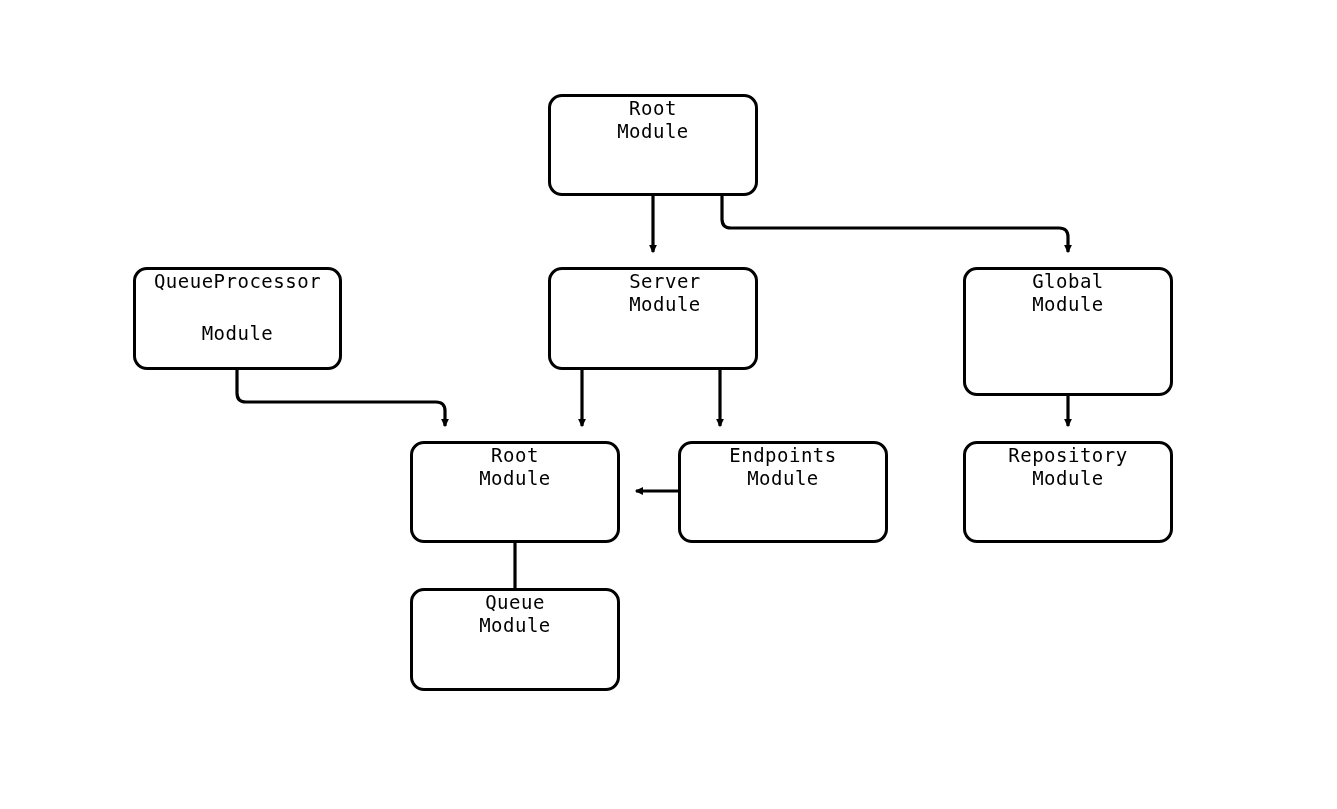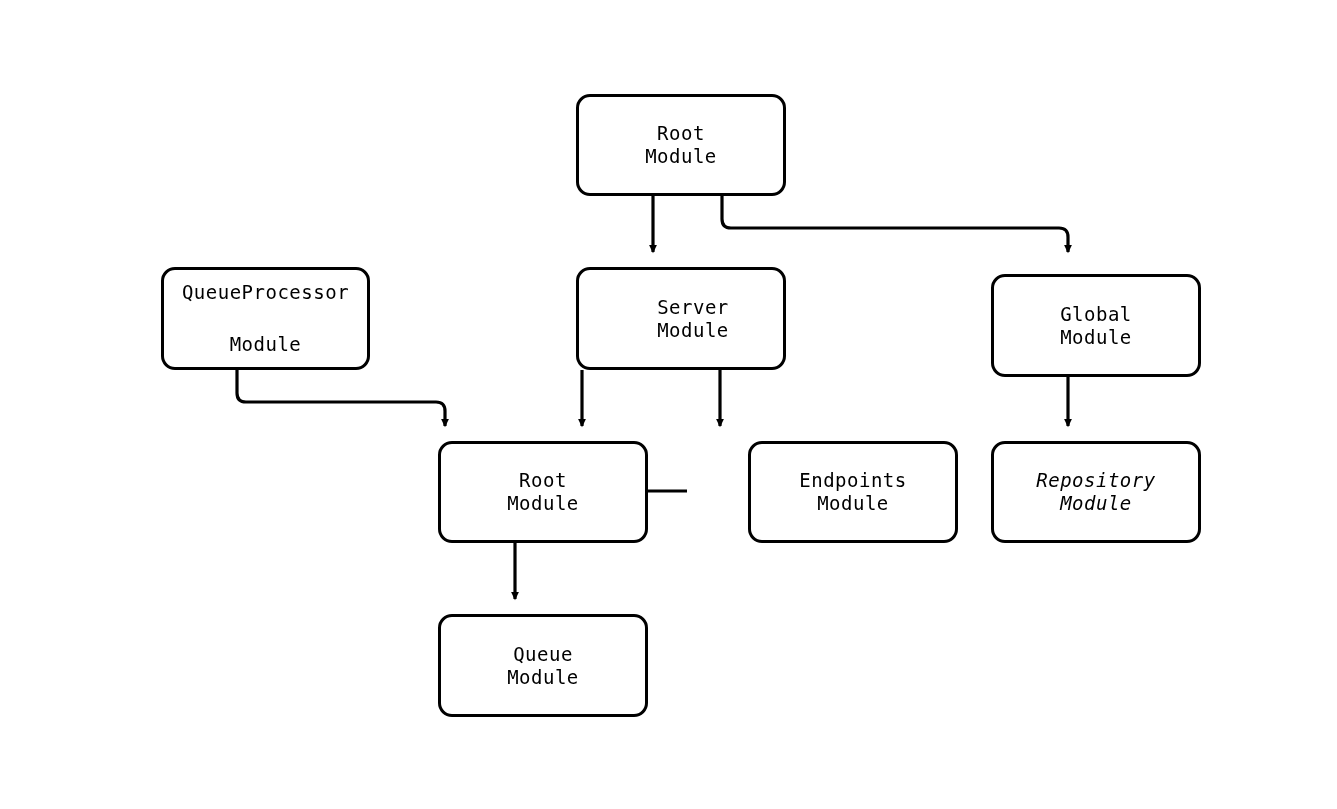--- a/index.html
+++ b/index.html
@@ -25,23 +25,21 @@
   }
   .node {
     position: absolute;
     box-sizing: border-box;
     background: #ffffff;
     border: 3px solid #000000;
     border-radius: 14px;
     display: flex;
     flex-direction: column;
     align-items: center;
-    justify-content: center;
     z-index: 2;
-    margin-left: 28px;
   }
   .node-line {
     font-size: 19px;
     line-height: 23px;
     color: #000000;
     letter-spacing: 0.5px;
     white-space: pre;
     text-align: center;
   }
 </style>
@@ -86,38 +84,38 @@
   <div class="node" style="left: 133px; top: 267px; width: 209px; height: 103px; gap: 29px;">
     <div class="node-line">QueueProcessor</div>
     <div class="node-line">Module</div>
   </div>
 
   <div class="node" style="left: 548px; top: 267px; width: 210px; height: 103px; padding-left: 24px;">
     <div class="node-line">Server</div>
     <div class="node-line">Module</div>
   </div>
 
-  <div class="node" style="left: 963px; top: 274px; width: 210px; height: 103px;">
+  <div class="node" style="left: 963px; top: 267px; width: 210px; height: 129px;">
     <div class="node-line">Global</div>
     <div class="node-line">Module</div>
   </div>
 
   <div class="node" style="left: 410px; top: 441px; width: 210px; height: 102px;">
     <div class="node-line">Root</div>
     <div class="node-line">Module</div>
   </div>
 
-  <div class="node" style="left: 720px; top: 441px; width: 210px; height: 102px;">
+  <div class="node" style="left: 678px; top: 441px; width: 210px; height: 102px;">
     <div class="node-line">Endpoints</div>
     <div class="node-line">Module</div>
   </div>
 
-  <div class="node" style="left: 963px; top: 441px; width: 210px; height: 102px; font-style: italic;">
+  <div class="node" style="left: 963px; top: 441px; width: 210px; height: 102px;">
     <div class="node-line">Repository</div>
     <div class="node-line">Module</div>
   </div>
 
-  <div class="node" style="left: 410px; top: 614px; width: 210px; height: 103px;">
+  <div class="node" style="left: 410px; top: 588px; width: 210px; height: 103px;">
     <div class="node-line">Queue</div>
     <div class="node-line">Module</div>
   </div>
 
 </div>
 
 </body></html>

